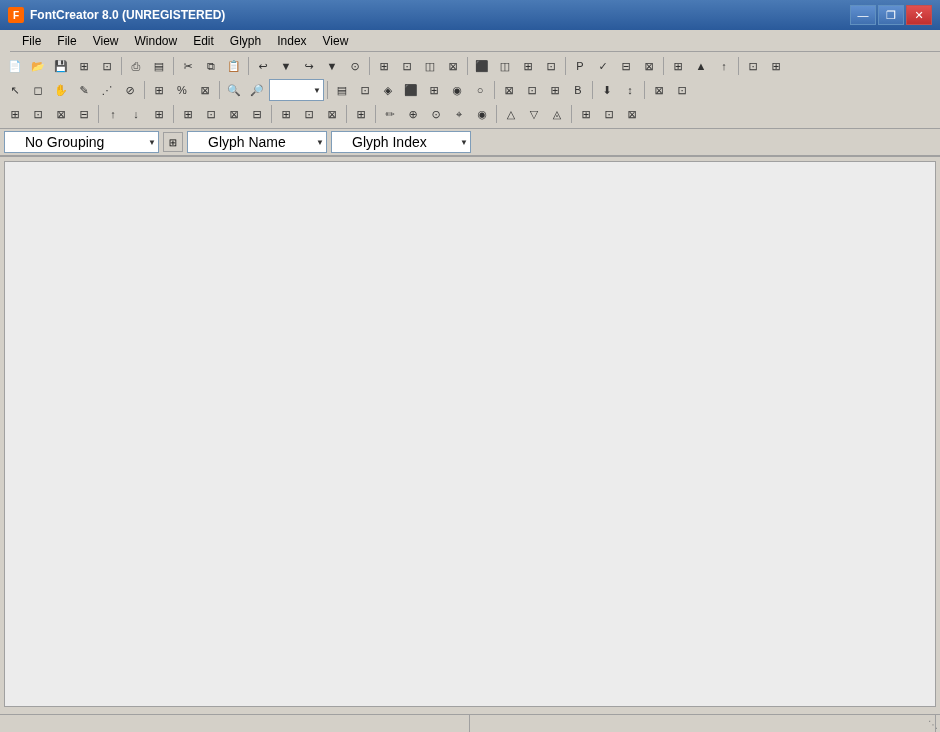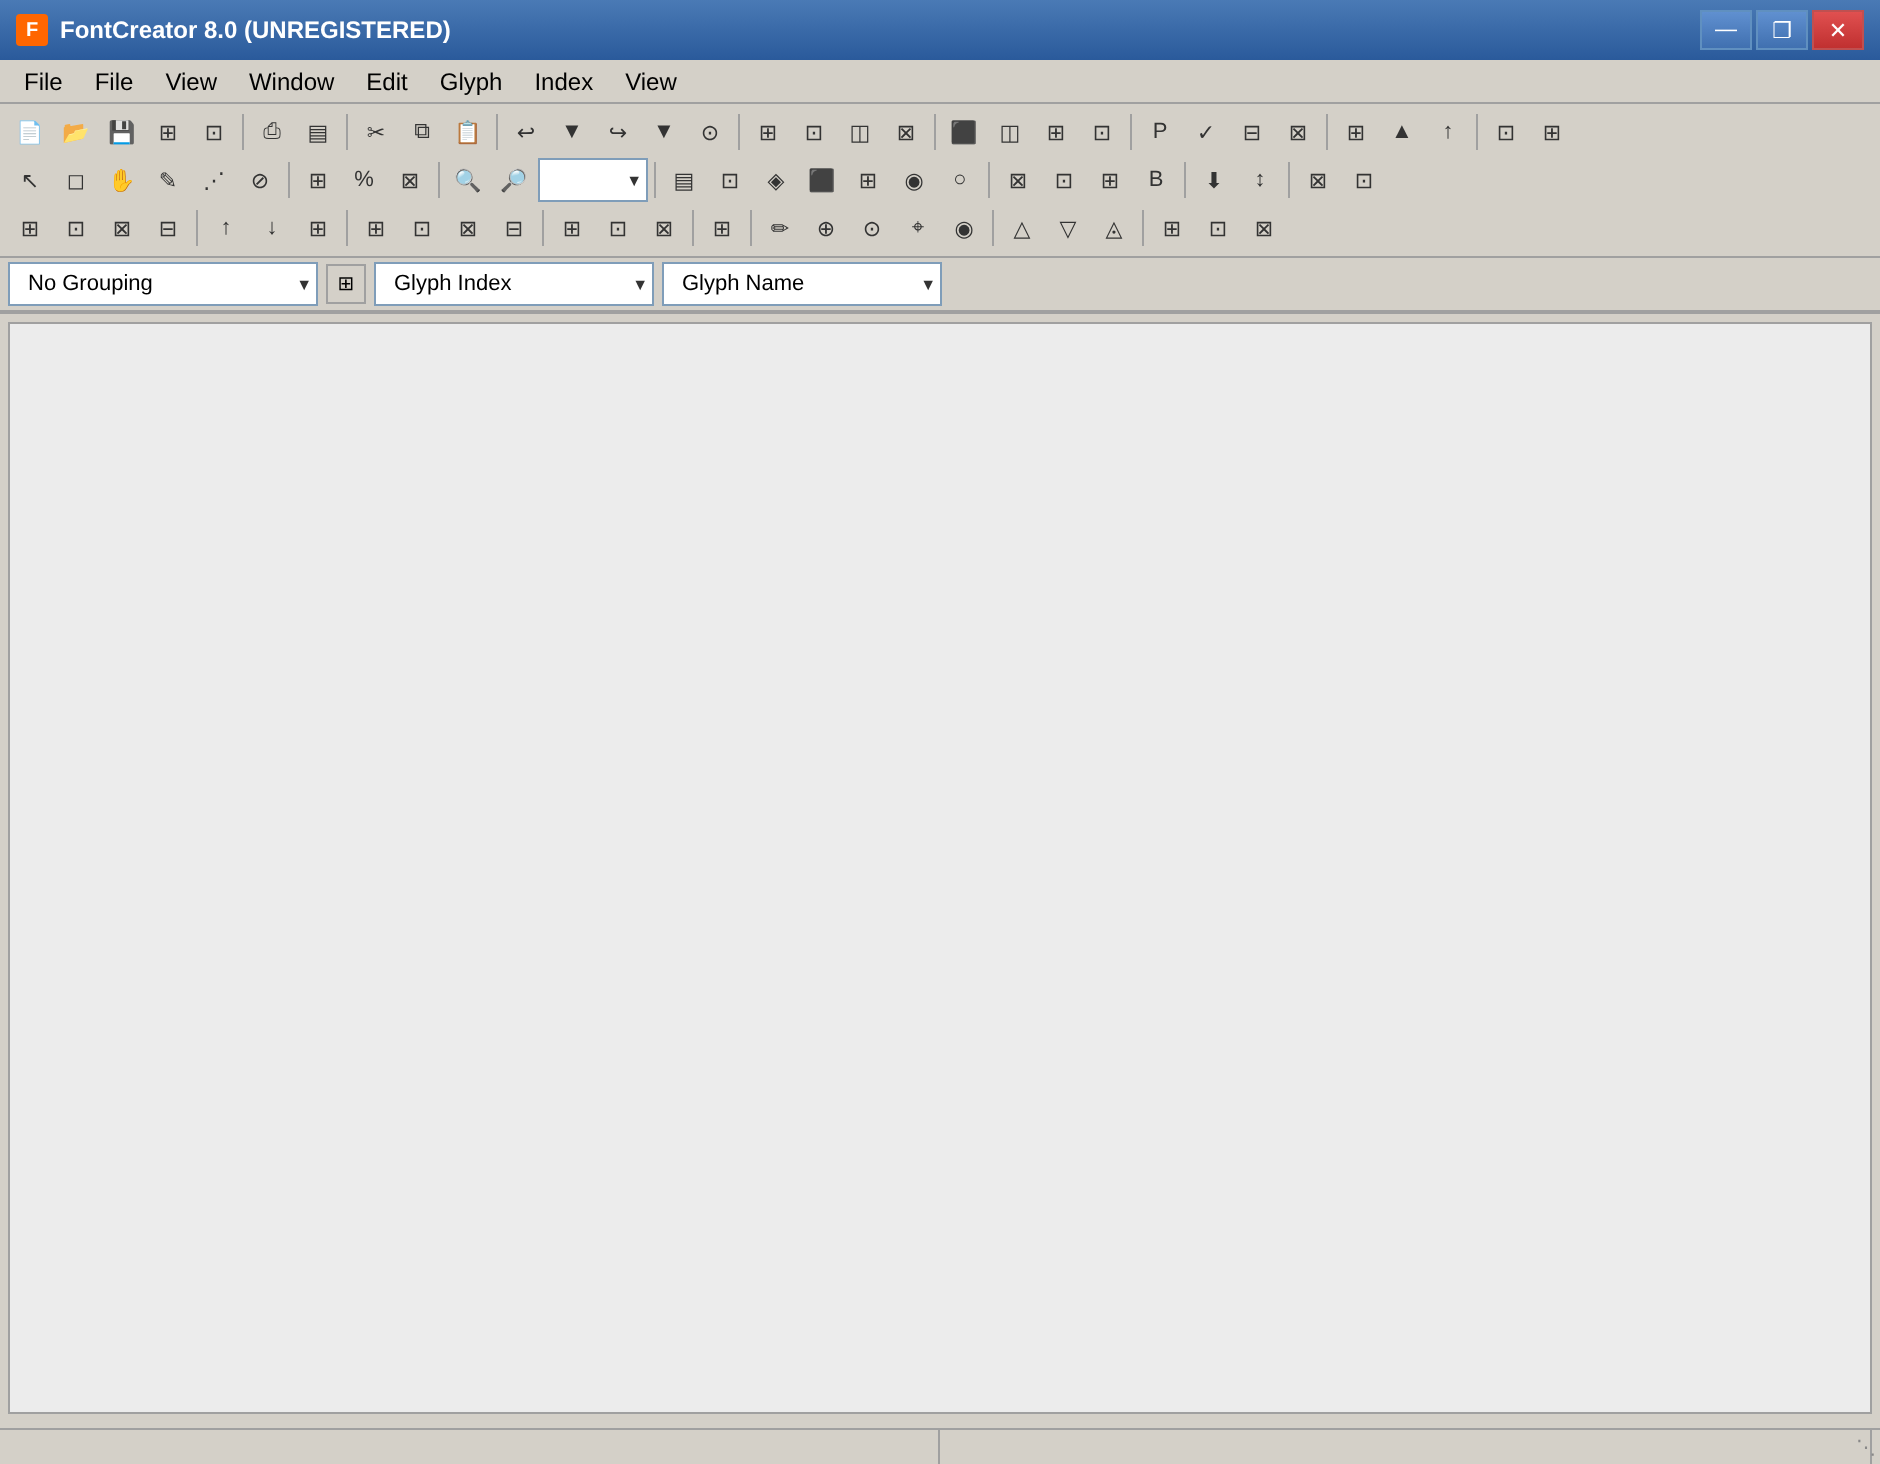--- a/index.html
+++ b/index.html
@@ -62,20 +62,21 @@
     }
 
     
     #menu-bar {
       height: 22px;
       background: #d4d0c8;
       display: flex;
       align-items: center;
       padding: 0 4px;
       border-bottom: 1px solid #a0a0a0;
+      margin-left: 10px;
     }
     .menu-item {
       padding: 2px 8px;
       cursor: pointer;
       font-size: 12px;
     }
 
     
     #toolbar-area {
       background: #d4d0c8;
@@ -122,22 +123,22 @@
       border-bottom: 2px solid #a0a0a0;
       display: flex;
       align-items: center;
       padding: 2px 4px;
       gap: 4px;
     }
     .filter-combo {
       height: 22px;
       border: 1px solid #7f9db9;
       background: white;
-      font-size: 11px;
-      padding: 0 9px;
+      font-size: 14px;
+      padding: 0 20px;
       cursor: pointer;
       appearance: none;
       -webkit-appearance: none;
       padding-right: 18px;
       position: relative;
     }
     .combo-wrapper {
       position: relative;
       display: inline-flex;
       align-items: center;
@@ -364,33 +365,33 @@
   <div class="combo-wrapper">
     <select class="filter-combo" style="width:155px;">
       <option>No Grouping</option>
       <option>Unicode Blocks</option>
       <option>Scripts</option>
     </select>
   </div>
   <button class="filter-icon-btn">⊞</button>
   <div class="combo-wrapper">
     <select class="filter-combo" style="width:140px;">
+      <option>Glyph Name</option>
+      <option>Unicode Value</option>
+      <option>Glyph Index</option>
+    </select>
+  </div>
+  <div class="combo-wrapper">
+    <select class="filter-combo" style="width:140px;">
       <option>Glyph Index</option>
       <option>Unicode Value</option>
       <option>Glyph Name</option>
       <option>Glyph Width</option>
     </select>
   </div>
-  <div class="combo-wrapper">
-    <select class="filter-combo" style="width:140px;">
-      <option>Glyph Name</option>
-      <option>Unicode Value</option>
-      <option>Glyph Index</option>
-    </select>
-  </div>
 </div>
 
 <div id="main-content">
 </div>
 
 <div id="status-bar">
   <div class="status-panel">
     <span></span>
   </div>
   <div class="status-panel">

